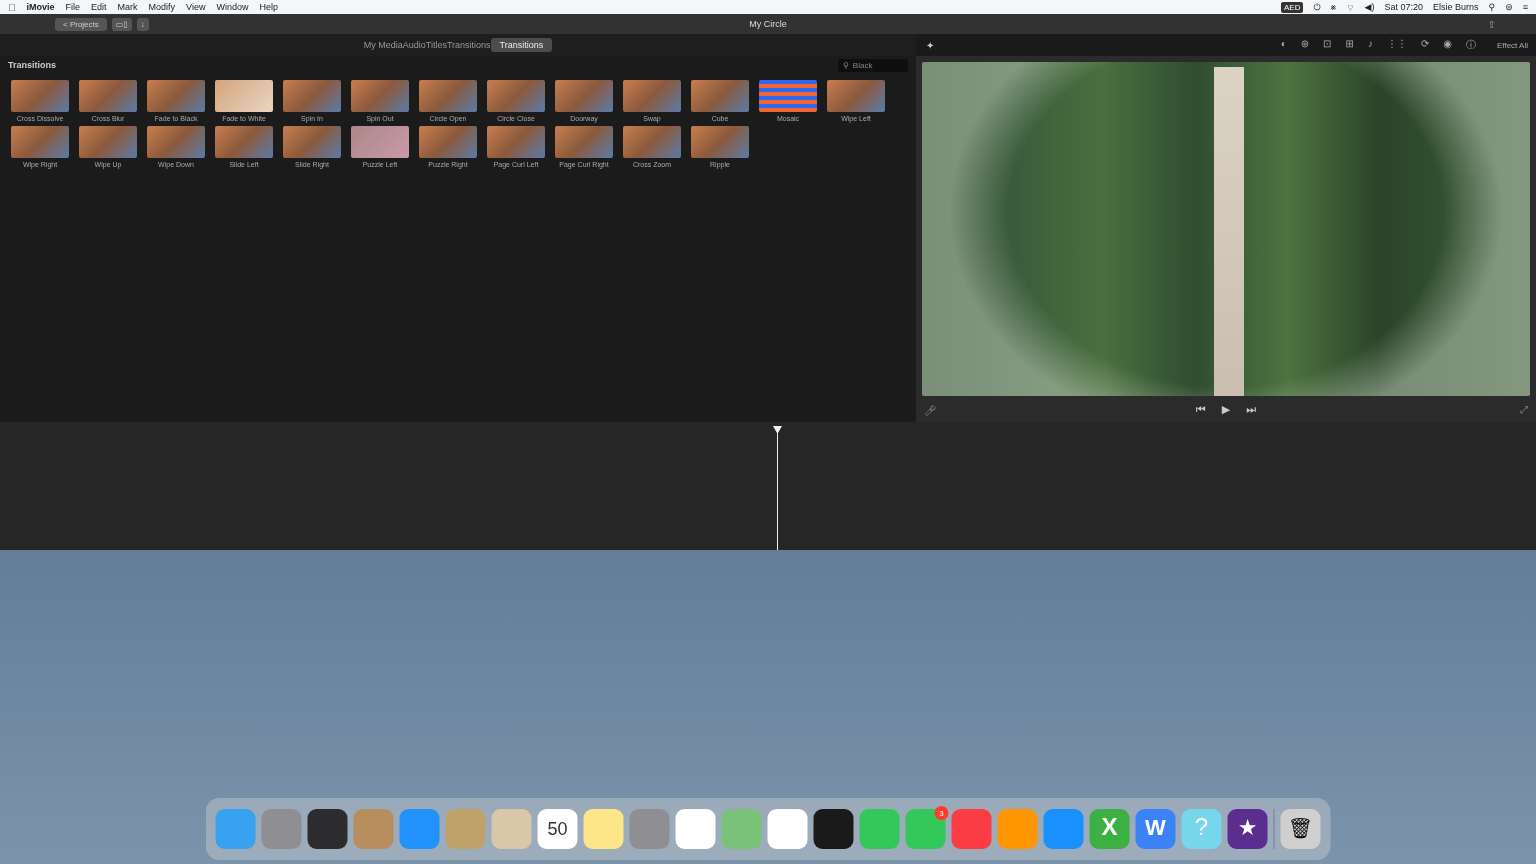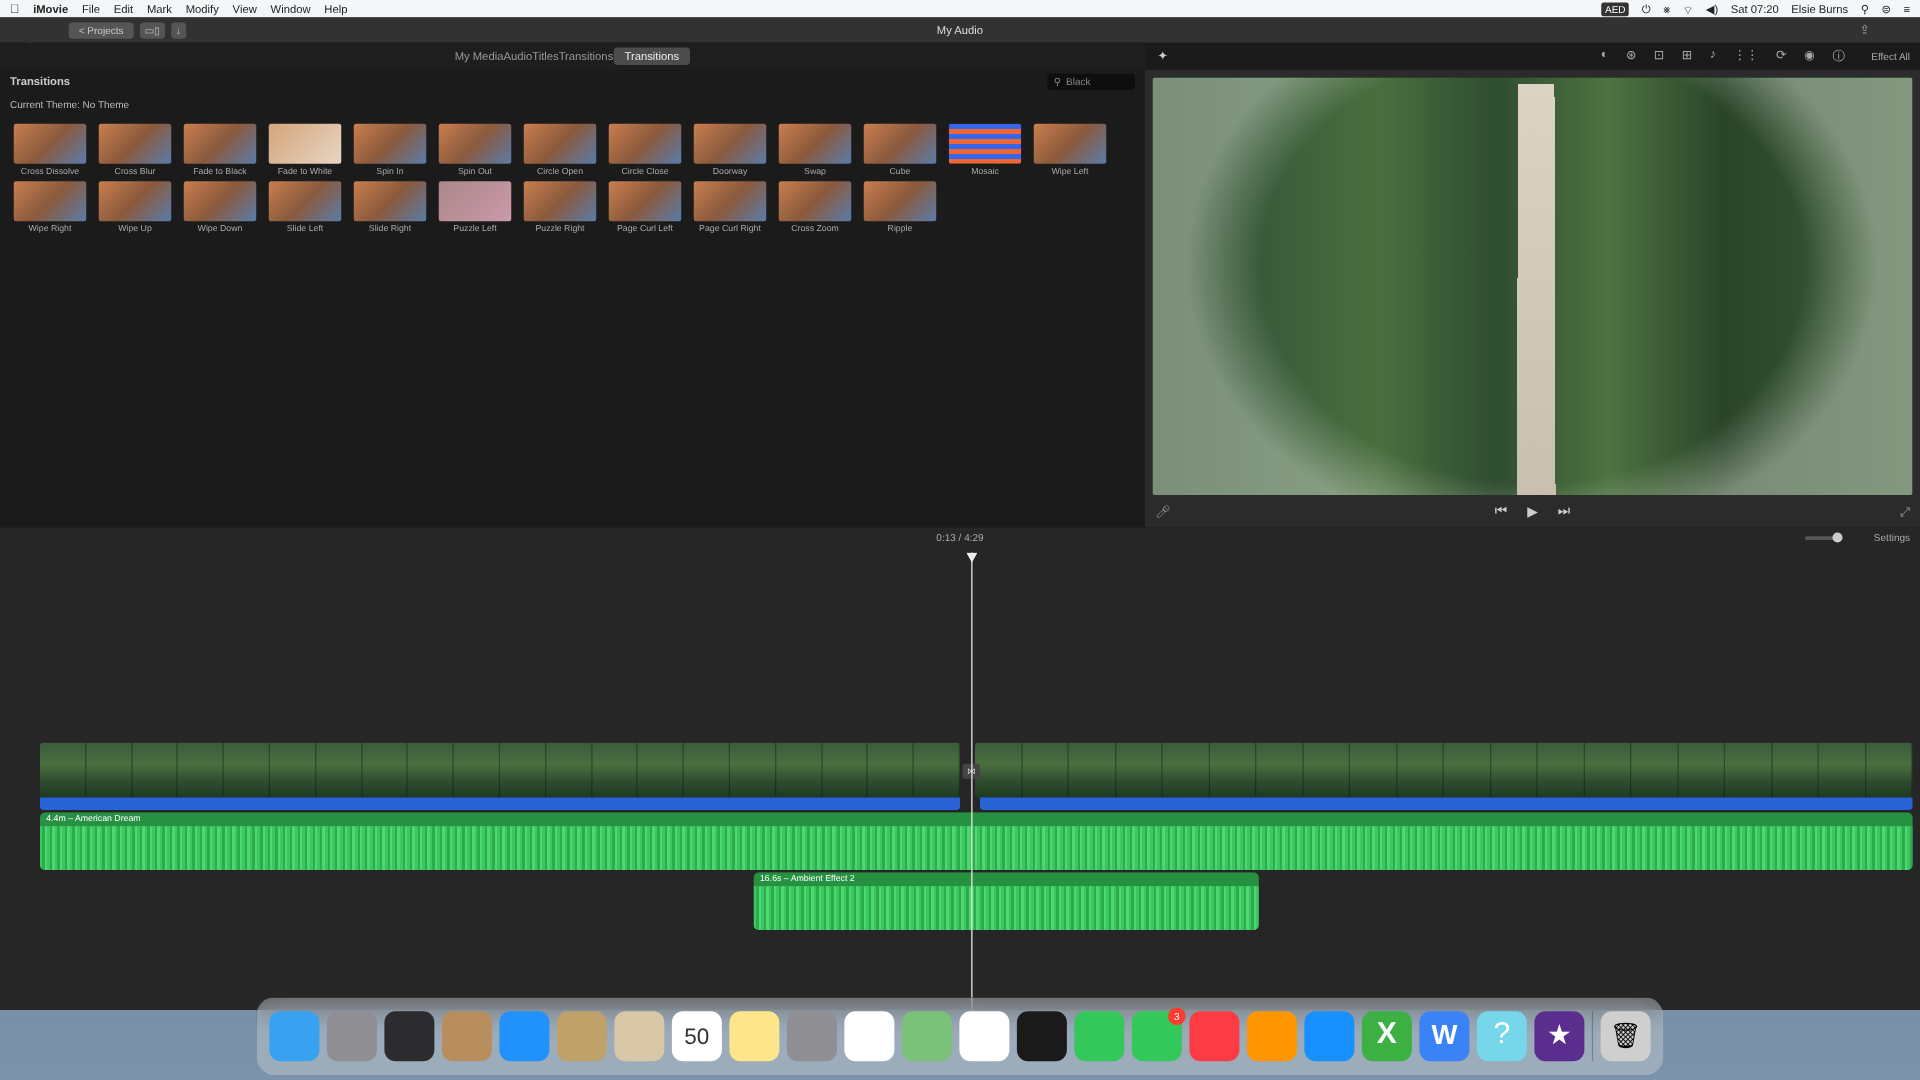--- a/index.html
+++ b/index.html
@@ -3,21 +3,21 @@
 <meta charset="utf-8">
 <style>
 *{margin:0;padding:0;box-sizing:border-box;font-family:-apple-system,Helvetica,Arial,sans-serif;user-select:none}
 body{width:1536px;height:864px;background:linear-gradient(180deg,#6e8ba5 0%,#5a7591 50%,#7c94ab 100%);overflow:hidden;position:relative}
 .menubar{height:14px;background:rgba(255,255,255,.92);display:flex;align-items:center;padding:0 8px;font-size:9px;color:#222;gap:11px}
 .menubar .right{margin-left:auto;display:flex;align-items:center;gap:10px}
 .menubar .apple{font-size:10px}
 .traffic{display:flex;gap:5px;align-items:center;position:absolute;left:6px;top:20px}
 .dot{width:9px;height:9px;border-radius:50%}
 .dot.r{background:#ff5f57}.dot.y{background:#ffbd2e}.dot.g{background:#28c940}
-.app{position:absolute;top:14px;left:0;right:0;height:794px;background:#1a1a1a;display:flex;flex-direction:column}
+.app{position:absolute;top:14px;left:0;right:0;height:536px;background:#1a1a1a;display:flex;flex-direction:column}
 .toolbar{height:20px;background:#323232;display:flex;align-items:center;padding:0 40px 0 55px;position:relative}
 .toolbar-left{display:flex;gap:5px;align-items:center}
 .tbtn{background:#555;color:#ccc;font-size:8px;padding:2px 8px;border-radius:3px}
 .title{position:absolute;left:50%;transform:translateX(-50%);color:#ddd;font-size:9px;font-weight:500}
 .share-ico{margin-left:auto;color:#999;font-size:10px}
 .subtabs{height:22px;background:#1e1e1e;display:flex;align-items:center;justify-content:center;position:relative}
 .subtab{color:#999;font-size:9px;cursor:pointer}
 .subtab.active{background:#4c4c4c;color:#eee;padding:2px 9px;border-radius:3px}
 .adjust-icons{position:absolute;right:32px;display:flex;gap:14px;color:#aaa;font-size:10px}
 .adjust-icons span{cursor:pointer}
@@ -101,21 +101,21 @@
     <div class="dot r"></div>
     <div class="dot y"></div>
     <div class="dot g"></div>
   </div>
   <div class="toolbar">
     <div class="toolbar-left">
       <div class="tbtn">&lt; Projects</div>
       <div class="tbtn" style="padding:2px 4px">▭▯</div>
       <div class="tbtn" style="padding:2px 4px">↓</div>
     </div>
-    <div class="title">My Audio</div>
+    <div class="title">My Circle</div>
     <span class="share-ico">⇪</span>
   </div>
 
   <div style="position:relative">
     <div class="subtabs" style="width:916px">
       <span class="subtab">My Media</span>
       <span class="subtab">Audio</span>
       <span class="subtab">Titles</span>
       <span class="subtab">Transitions</span>
       <span class="subtab active">Transitions</span>
@@ -139,21 +139,20 @@
 
   <div class="main">
     <div class="browser">
       <div class="browser-hdr">
         <span class="lbl">Transitions</span>
         <div class="search">
           <span>⚲</span>
           <span>Black</span>
         </div>
       </div>
-      <div class="theme">Current Theme: No Theme</div>
       <div class="thumbs" id="tgrid">
           <div class="thumb">
             <div class="img"></div>
             <div class="name">Cross Dissolve</div>
           </div>
           <div class="thumb">
             <div class="img"></div>
             <div class="name">Cross Blur</div>
           </div>
           <div class="thumb">
@@ -255,27 +254,20 @@
       <div class="controls">
         <span>⏮</span>
         <span>▶</span>
         <span>⏭</span>
       </div>
       <span class="mic">🎤︎</span>
       <span class="full">⤢</span>
     </div>
   </div>
 
-  <div class="timeinfo">
-    <span>0:13</span>
-    <span>&nbsp;/&nbsp;</span>
-    <span>4:29</span>
-    <div class="zoom"></div>
-    <span class="settings">Settings</span>
-  </div>
 
   <div class="timeline">
     <div class="clip-track">
       <div class="clip c1" id="clip1">
           <div class="frame"></div>
           <div class="frame"></div>
           <div class="frame"></div>
           <div class="frame"></div>
           <div class="frame"></div>
           <div class="frame"></div>

